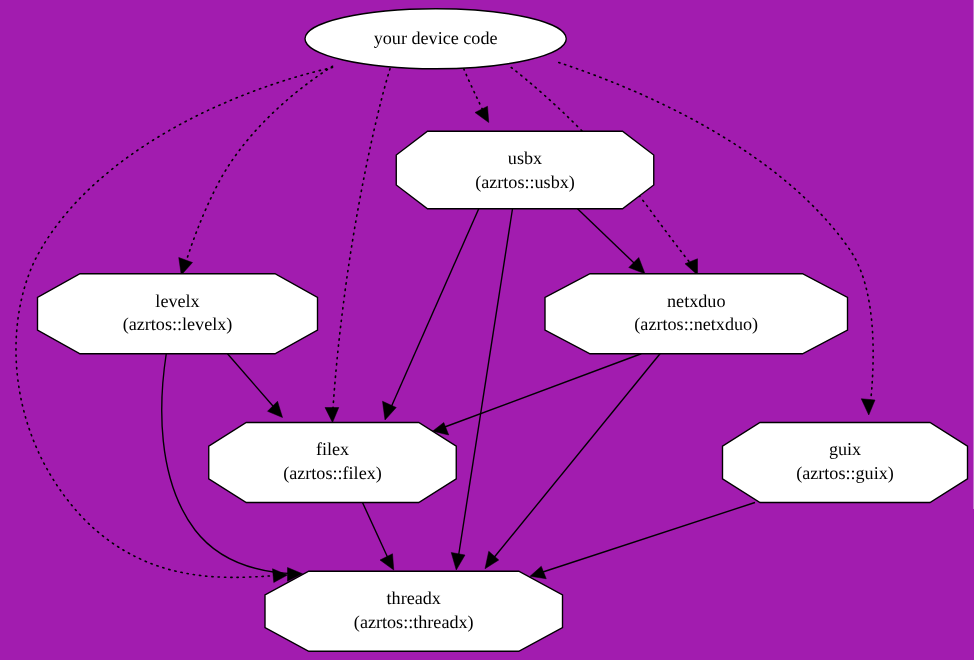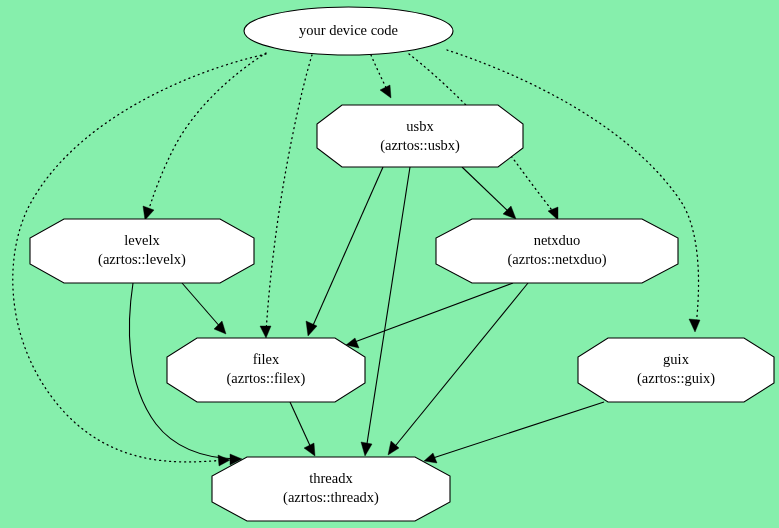--- a/index.html
+++ b/index.html
@@ -4,21 +4,21 @@
 <style>
   html, body {
     margin: 0;
     padding: 0;
     background: #ffffff;
   }
   #canvas-wrap {
     position: relative;
     width: 779px;
     height: 528px;
-    background: #86efac;
+    background: #a21caf;
     overflow: hidden;
     font-family: "Liberation Serif", "DejaVu Serif", serif;
     text-align: center;
   }
   svg.graph {
     display: block;
     width: 779px;
     height: 528px;
   }
   .node-shape {

